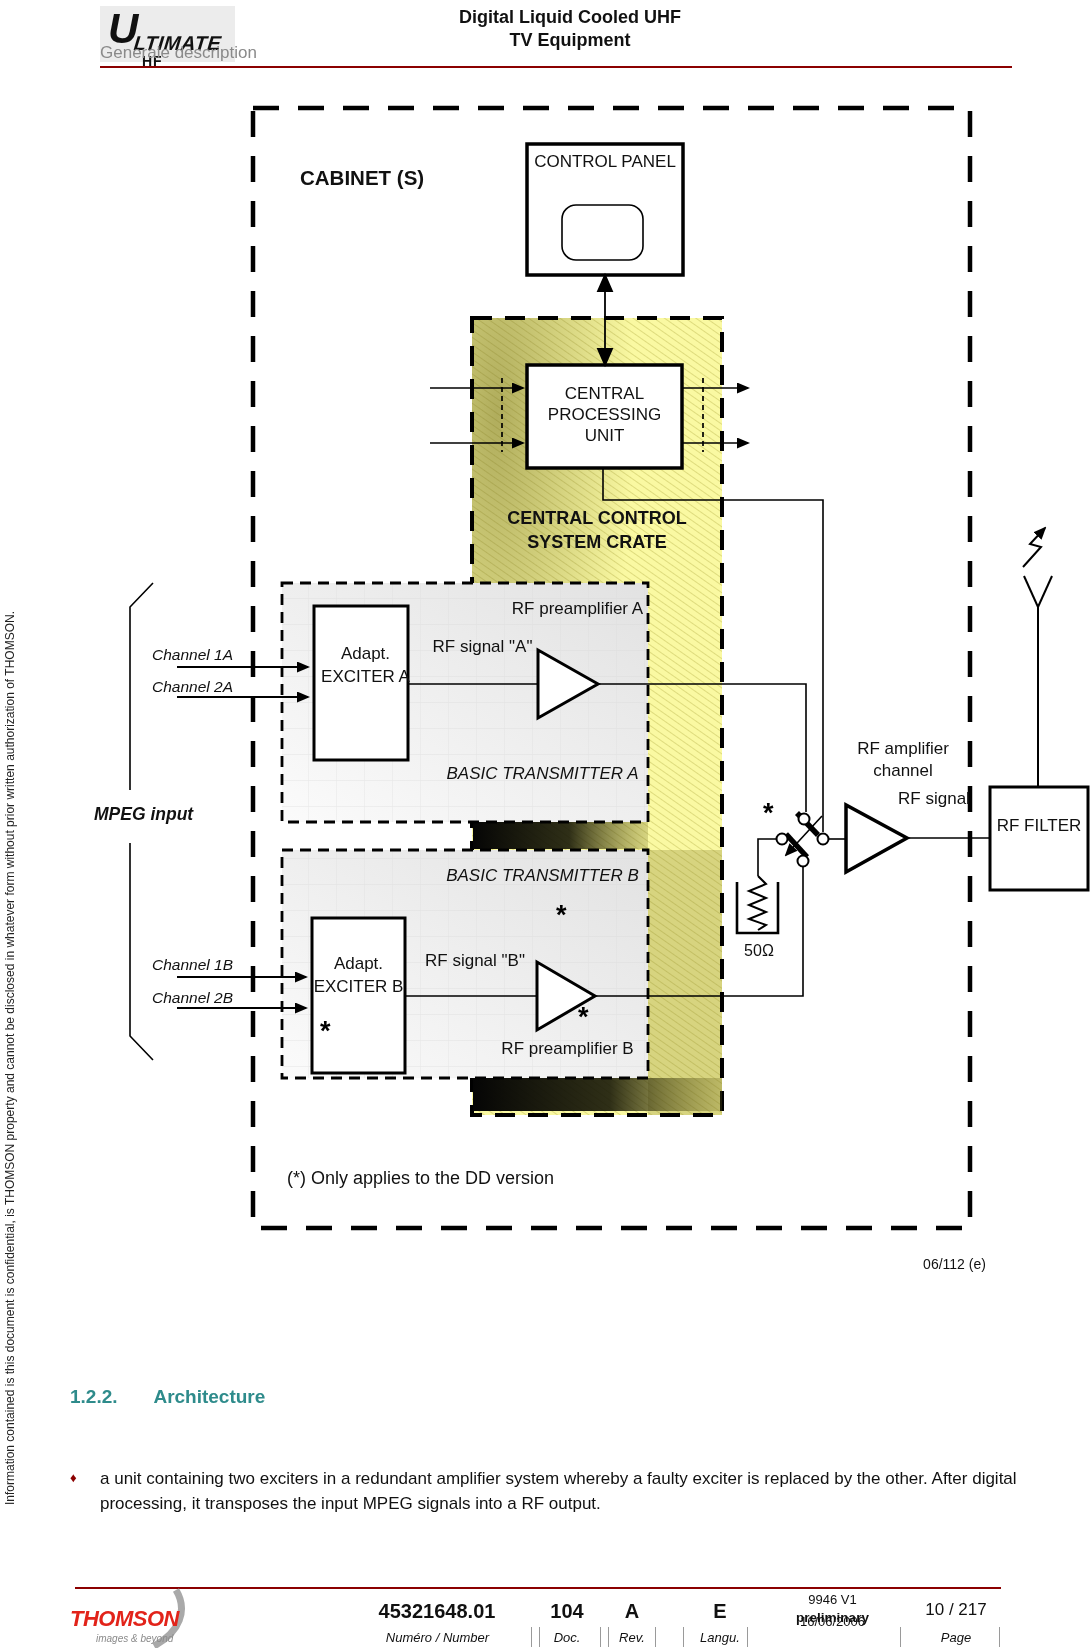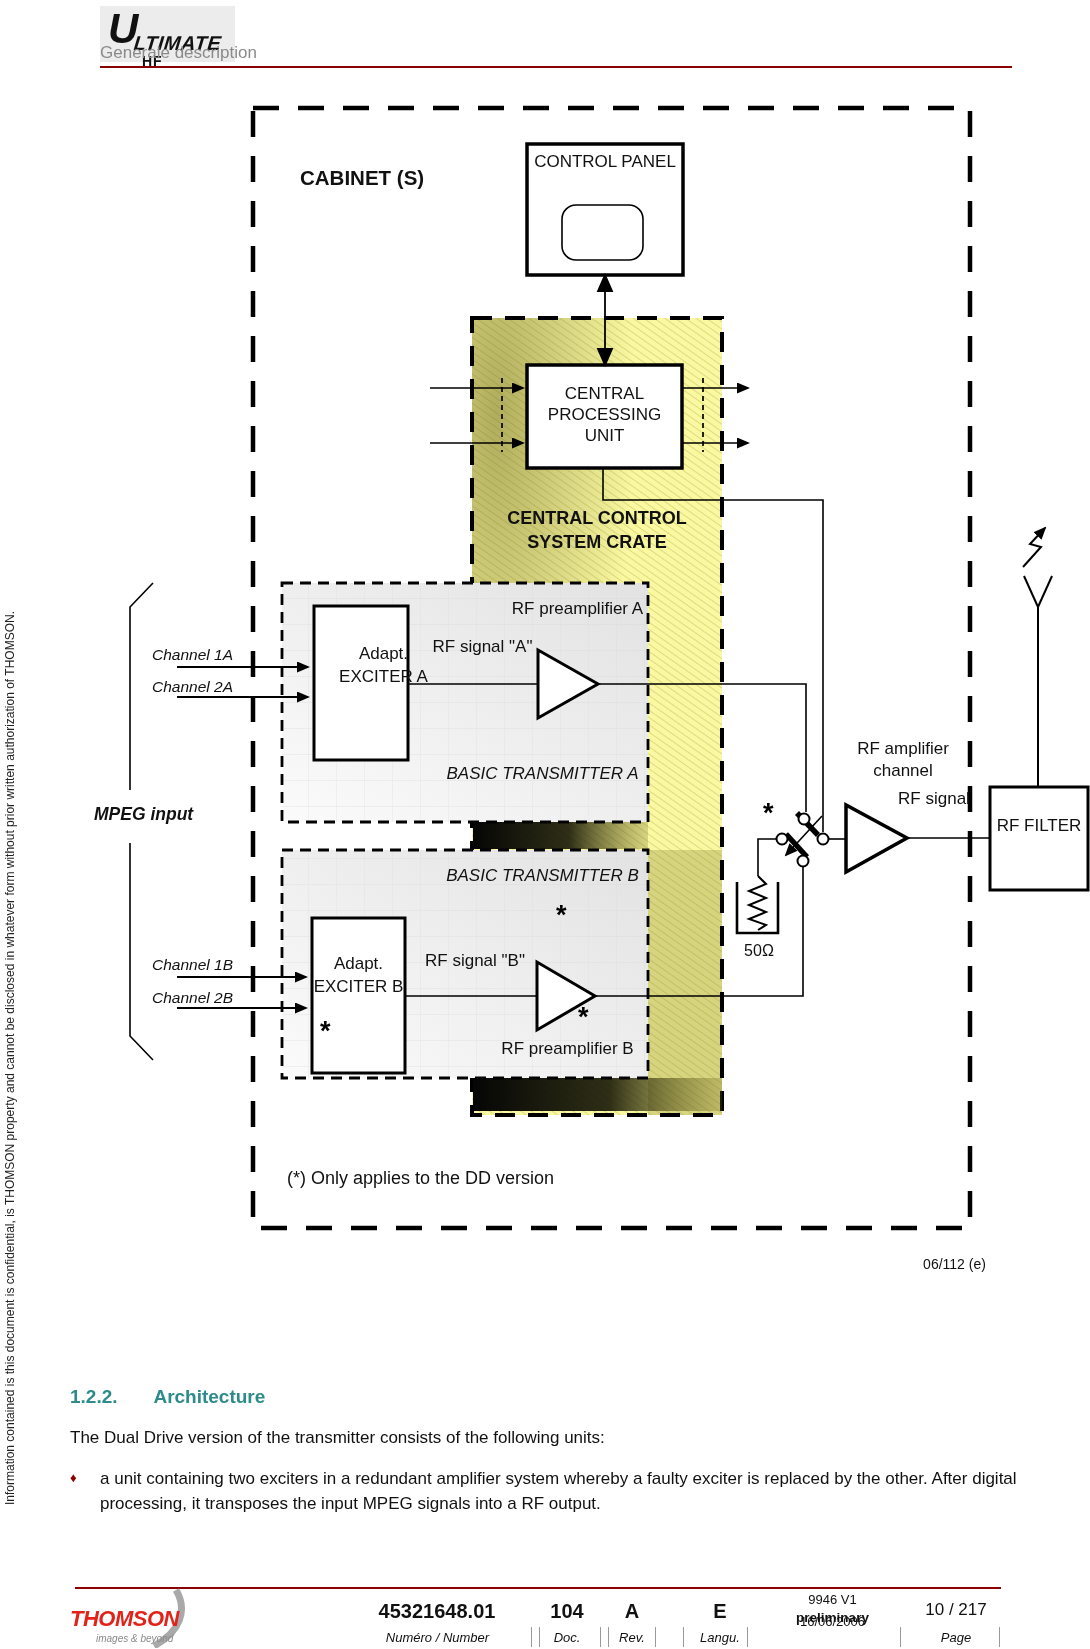--- a/index.html
+++ b/index.html
@@ -24,20 +24,24 @@
 </style>
 </head>
 <body>
 
 <div id="page">
 
   <div id="logo">
     <span class="u">U</span>
     <span class="hf">HF</span>
     <span class="ult">LTIMATE</span>
+  </div>
+  <div class="lbl bd" style="left:340px;top:6px;width:460px;font-size:18px;line-height:23px;">
+    <div>Digital Liquid Cooled UHF</div>
+    <div>TV Equipment</div>
   </div>
   <div class="lbl left" style="left:100px;top:43px;font-size:17px;color:#8a8a8a;">Generale description</div>
   <div id="hdr-rule" style="left:100px;top:66px;width:912px;background:#8B0000;"></div>
 
   <div id="side-note">Information contained is this document is confidential, is THOMSON property and cannot be disclosed in whatever form without prior written authorization of THOMSON.</div>
 
   <svg width="1090" height="1649" viewBox="0 0 1090 1649">
     <defs>
       <marker id="ah" markerWidth="13" markerHeight="11" refX="11" refY="5.5" orient="auto" markerUnits="userSpaceOnUse">
         <path d="M0,0L13,5.5L0,11Z" fill="#000"></path>
@@ -167,21 +171,21 @@
     </g>
   </svg>
 
   <div class="lbl bd left" style="left:300px;top:166px;font-size:20.5px;">CABINET (S)</div>
   <div class="lbl" style="left:527px;top:151px;width:156px;font-size:17px;line-height:21px;">CONTROL PANEL</div>
   <div class="lbl bd" style="left:472px;top:506px;width:250px;font-size:18px;line-height:24px;">CENTRAL CONTROL SYSTEM CRATE</div>
   <div class="lbl" style="left:527px;top:383px;width:155px;font-size:17px;line-height:21px;">CENTRAL PROCESSING UNIT</div>
 
   <div class="lbl" style="left:505px;top:598px;width:145px;font-size:17px;line-height:22px;">RF preamplifier A</div>
   <div class="lbl" style="left:420px;top:636px;width:125px;font-size:17px;line-height:22px;">RF signal "A"</div>
-  <div class="lbl" style="left:314px;top:642px;width:111px;font-size:17px;line-height:23px;padding-left:14px;">Adapt. EXCITER A</div>
+  <div class="lbl" style="left:296px;top:642px;width:111px;font-size:17px;line-height:23px;padding-left:14px;">Adapt. EXCITER A</div>
   <div class="lbl it" style="left:435px;top:762px;width:215px;font-size:17px;line-height:23px;">BASIC TRANSMITTER A</div>
 
   <div class="lbl it" style="left:435px;top:864px;width:215px;font-size:17px;line-height:23px;">BASIC TRANSMITTER B</div>
   <div class="lbl" style="left:415px;top:950px;width:120px;font-size:17px;line-height:22px;">RF signal "B"</div>
   <div class="lbl" style="left:312px;top:952px;width:93px;font-size:17px;line-height:23px;">Adapt. EXCITER B</div>
   <div class="lbl" style="left:495px;top:1038px;width:145px;font-size:17px;line-height:22px;">RF preamplifier B</div>
 
   <span class="ast" style="left:763px;top:800px;">*</span>
   <span class="ast" style="left:556px;top:902px;">*</span>
   <span class="ast" style="left:320px;top:1018px;">*</span>
@@ -201,21 +205,20 @@
   <div class="lbl left" style="left:287px;top:1168px;font-size:18px;">(*) Only applies to the DD version</div>
   <div class="lbl" style="left:912px;top:1256px;width:85px;font-size:14px;">06/112 (e)</div>
 
 
   <div class="lbl left bd" style="left:70px;top:1386px;font-size:19px;color:#2E8B8B;">
     <span>1.2.2.</span>
     <span style="display:inline-block;width:26px;"></span>
     <span>Architecture</span>
   </div>
 
-  <div class="lbl left" style="left:70px;top:1428px;width:960px;font-size:17px;">The Dual Drive version of the transmitter consists of the following units:</div>
 
   <div>
     <span class="lbl" style="left:70px;top:1470px;font-size:13px;color:#8B0000;">♦</span>
     <div class="lbl left" style="left:100px;top:1466px;width:950px;font-size:17px;line-height:25px;">a unit containing two exciters in a redundant amplifier system whereby a faulty exciter is replaced by the other. After digital processing, it transposes the input MPEG signals into a RF output.</div>
   </div>
 
   <div id="ftr-rule" style="left:75px;top:1587px;width:926px;background:#8B0000;"></div>
 
   <svg width="140" height="60" style="left:58px;top:1588px;">
     <path d="M118,2 C130,22 122,44 96,58" stroke="#9a9a9a" stroke-width="7" fill="none" opacity="0.85"></path>

